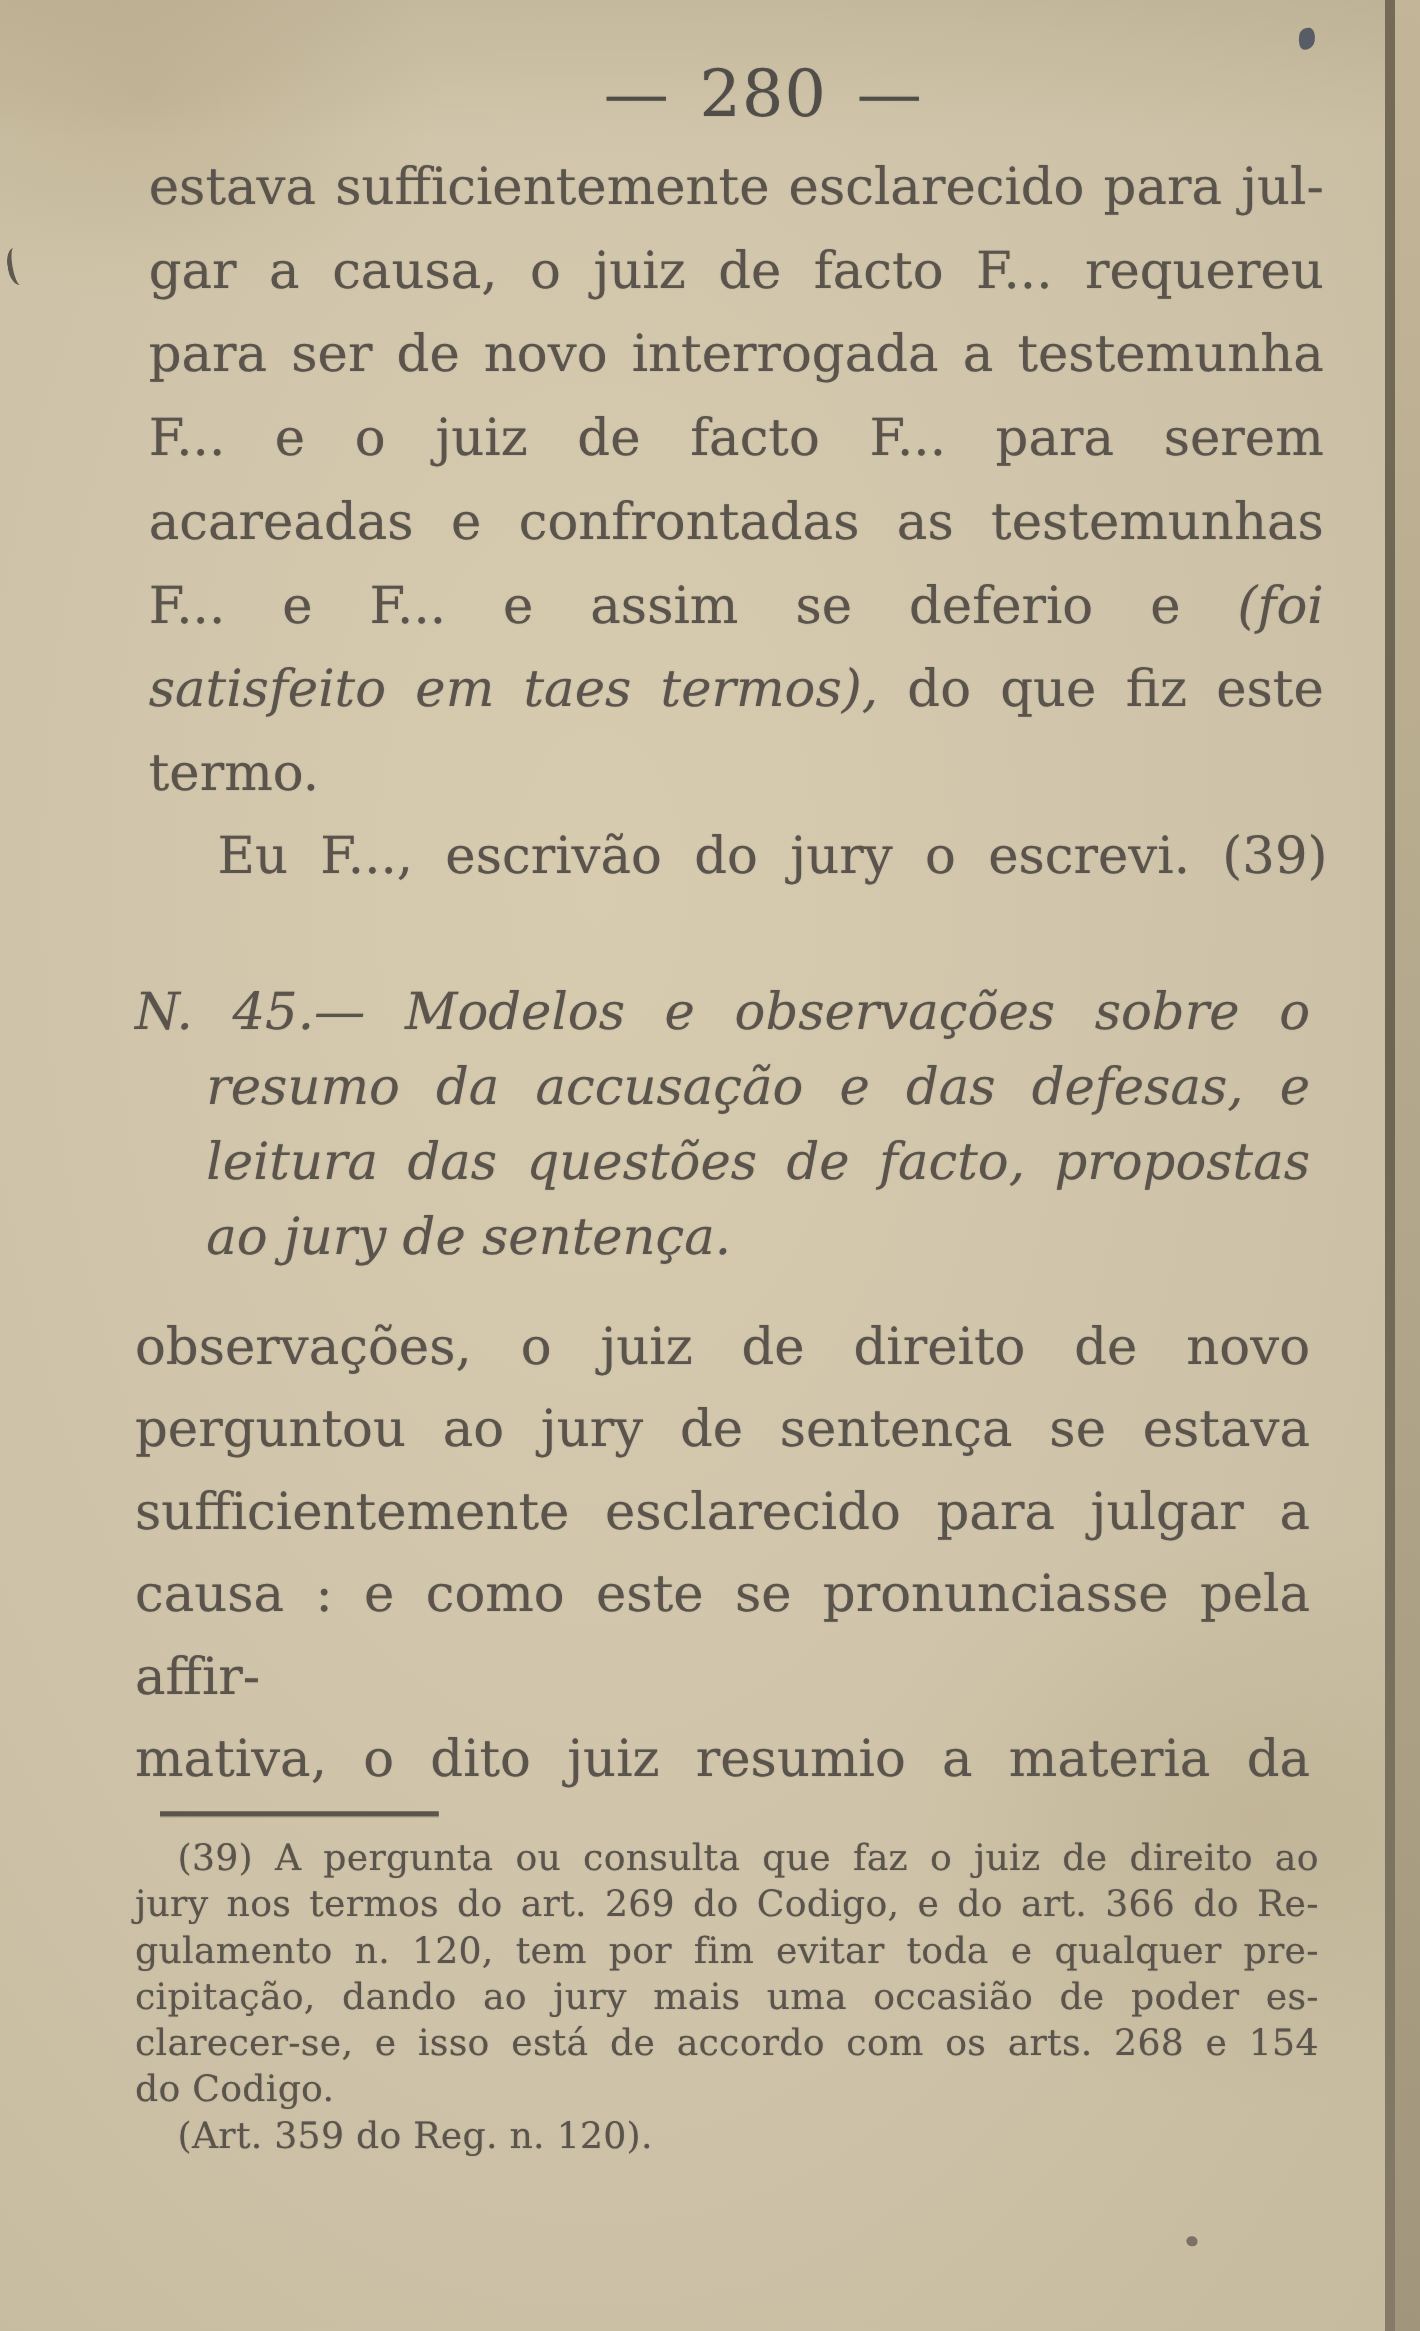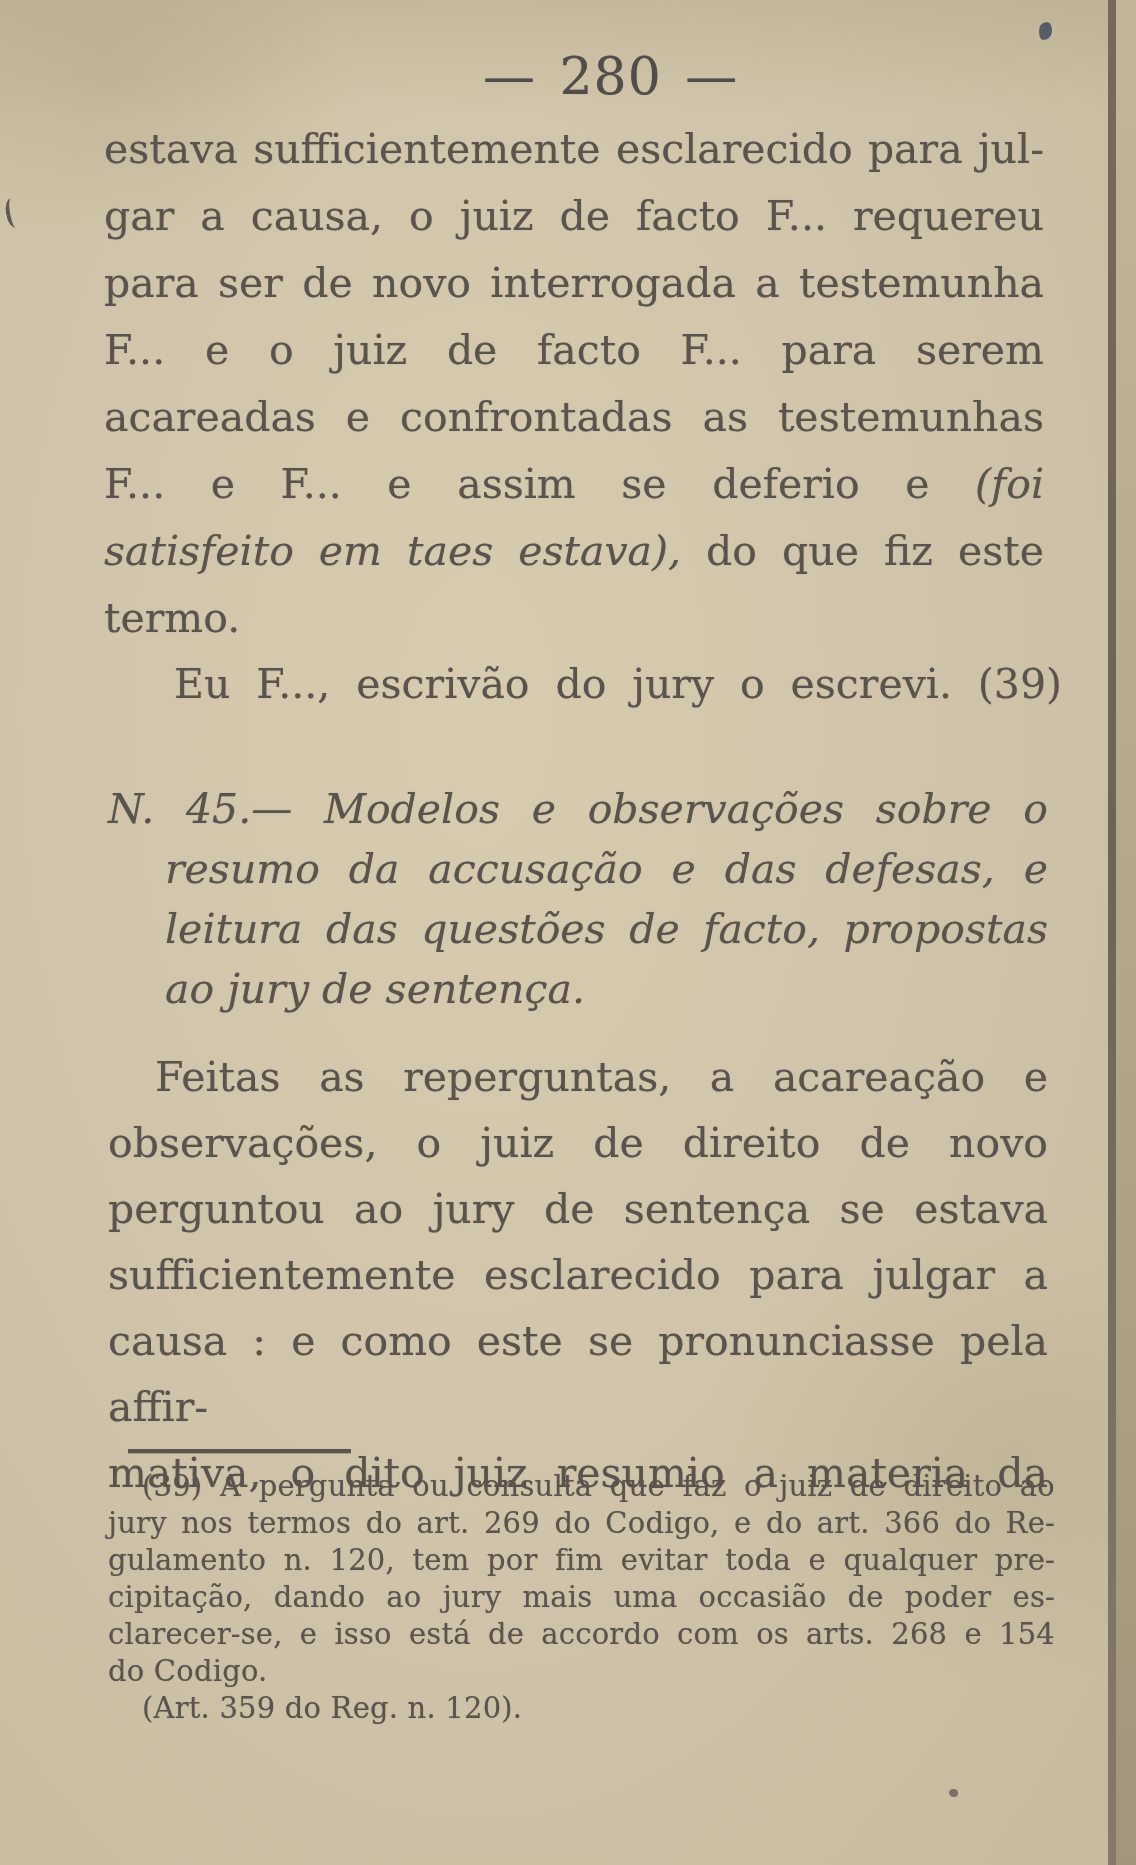--- a/index.html
+++ b/index.html
@@ -24,21 +24,21 @@
   .j { text-align: justify; text-align-last: justify; }
   .it { font-style: italic; }
 
   #pagenum {
     left: 483px; top: 46px;
     font-size: 52px; color: #514d48;
     letter-spacing: 1px; word-spacing: 6px;
     text-shadow: 0 0 1px rgba(80,76,70,0.4);
   }
 
-  #p1 { left: 104px; top: 116px; width: 940px; }
+  #p1 { left: 119px; top: 116px; width: 940px; }
   #p2 { left: 153px; top: 651px; width: 888px; margin-left: 21px; }
   #heading { left: 108px; top: 779px; width: 940px; font-style: italic; }
   #heading .ln { line-height: 60px; }
   #heading .hang { box-sizing: border-box; padding-left: 57px; }
   #p3 { left: 108px; top: 1044px; width: 940px; }
   #p3 .ln { line-height: 66px; }
   #p3 .first { text-indent: 47px; }
 
   #rule {
     left: 128px; top: 1449px; width: 223px; height: 4px;
@@ -83,37 +83,36 @@
 
 <div id="pagenum" class="abs">— 280 —</div>
 
 <div id="p1" class="abs">
   <div class="ln j">estava sufficientemente esclarecido para jul-</div>
   <div class="ln j">gar a causa, o juiz de facto F... requereu</div>
   <div class="ln j">para ser de novo interrogada a testemunha</div>
   <div class="ln j">F... e o juiz de facto F... para serem</div>
   <div class="ln j">acareadas e confrontadas as testemunhas</div>
   <div class="ln j"><span>F... e F... e assim se deferio e </span><span class="it">(foi</span></div>
-  <div class="ln j"><span class="it">satisfeito em taes estava), </span><span>do que fiz este</span></div>
+  <div class="ln j"><span class="it">satisfeito em taes termos), </span><span>do que fiz este</span></div>
   <div class="ln">termo.</div>
 </div>
 
 <div id="p2" class="abs">
   <div class="ln j">Eu F..., escrivão do jury o escrevi. (39)</div>
 </div>
 
 <div id="heading" class="abs">
   <div class="ln j">N. 45.— Modelos e observações sobre o</div>
   <div class="ln j hang">resumo da accusação e das defesas, e</div>
   <div class="ln j hang">leitura das questões de facto, propostas</div>
   <div class="ln hang">ao jury de sentença.</div>
 </div>
 
 <div id="p3" class="abs">
-  <div class="ln j first">Feitas as reperguntas, a acareação e</div>
   <div class="ln j">observações, o juiz de direito de novo</div>
   <div class="ln j">perguntou ao jury de sentença se estava</div>
   <div class="ln j">sufficientemente esclarecido para julgar a</div>
   <div class="ln j">causa : e como este se pronunciasse pela affir-</div>
   <div class="ln j">mativa, o dito juiz resumio a materia da</div>
 </div>
 
 <div id="rule" class="abs"></div>
 
 <div id="footnote" class="abs">

